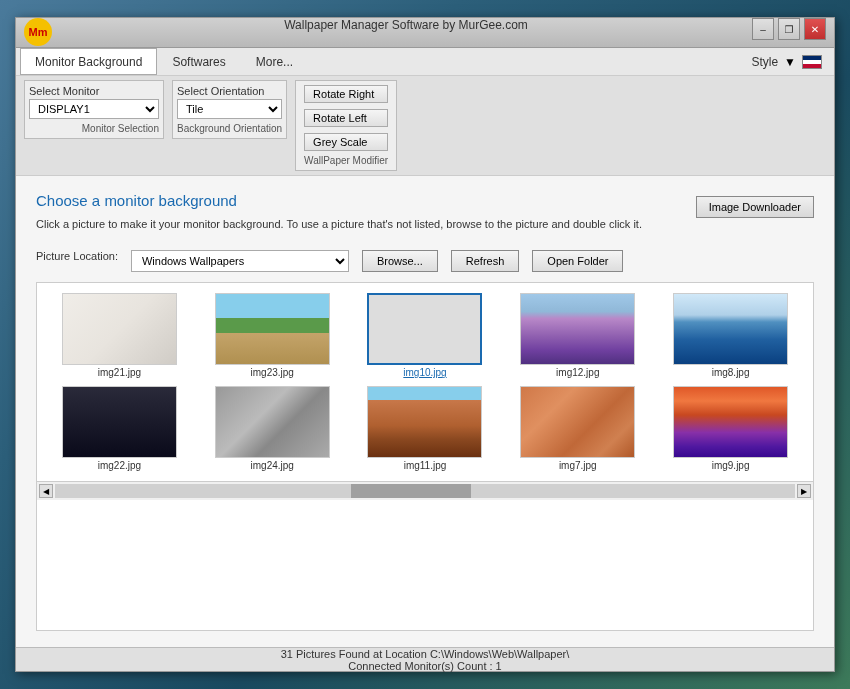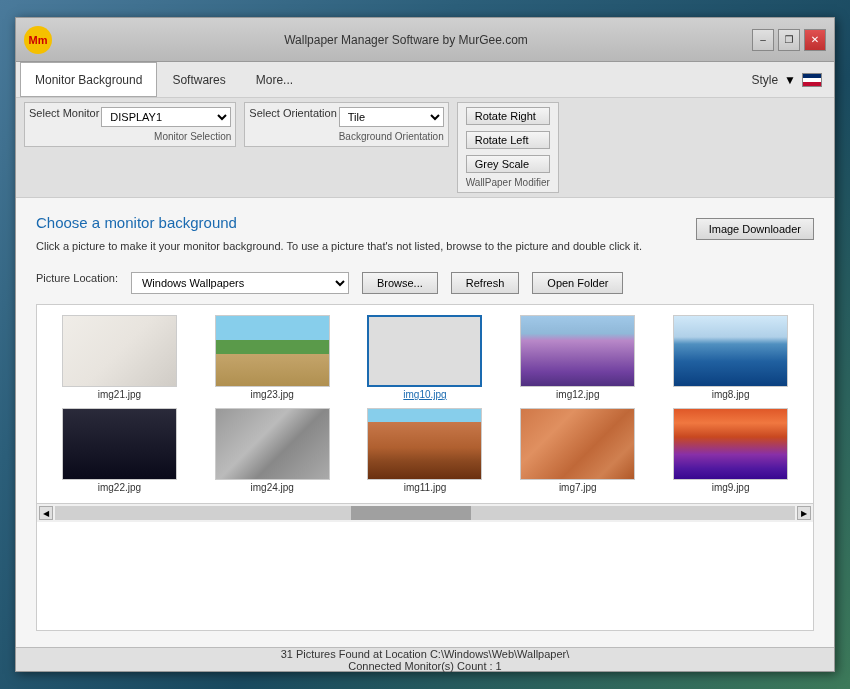--- a/index.html
+++ b/index.html
@@ -18,23 +18,22 @@
       width: 820px;
       height: 655px;
       background: #f0f0f0;
       border: 1px solid #999;
       box-shadow: 2px 2px 10px rgba(0,0,0,0.5);
       display: flex;
       flex-direction: column;
     }
     .titlebar {
       background: linear-gradient(to bottom, #d0d0d0, #b8b8b8);
-      height: 44px;
-      display: flex;
-      align-items: center;
+      height: 30px;
+      display: flex;
       padding: 0 8px;
       border-bottom: 1px solid #999;
       position: relative;
     }
     .titlebar-logo {
       width: 28px;
       height: 28px;
       background: #f5c000;
       border-radius: 50%;
       display: flex;
@@ -68,21 +67,21 @@
       justify-content: center;
       font-size: 10px;
       color: #333;
     }
     .titlebar-btn.close-btn {
       background: linear-gradient(to bottom, #e05050, #c03030);
       color: white;
     }
     .menubar {
       background: #e8e8e8;
-      height: 36px;
+      height: 28px;
       display: flex;
       align-items: stretch;
       border-bottom: 1px solid #ccc;
       padding: 0 4px;
       text-align: center;
     }
     .menu-item {
       padding: 0 14px;
       display: flex;
       align-items: center;
@@ -133,21 +132,21 @@
       gap: 4px;
     }
     .toolbar-group-label {
       font-size: 10px;
       color: #555;
       text-align: right;
       margin-top: 0;
     }
     .toolbar-combo {
       display: flex;
-      flex-direction: row;
+      flex-direction: column;
       gap: 2px;
     }
     .toolbar-combo label {
       font-size: 11px;
       color: #333;
     }
     .combo-select {
       padding: 2px 4px;
       border: 1px solid #aaa;
       background: white;

